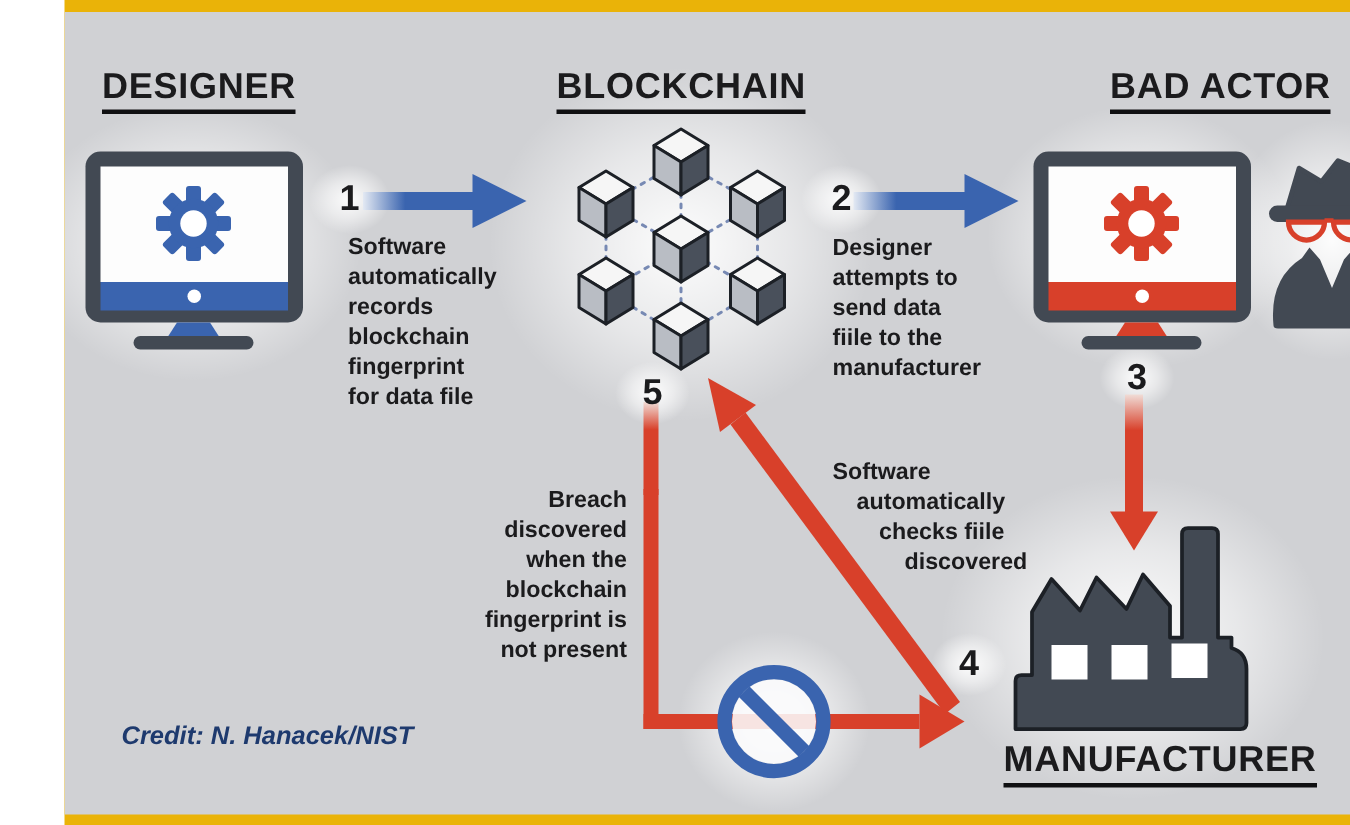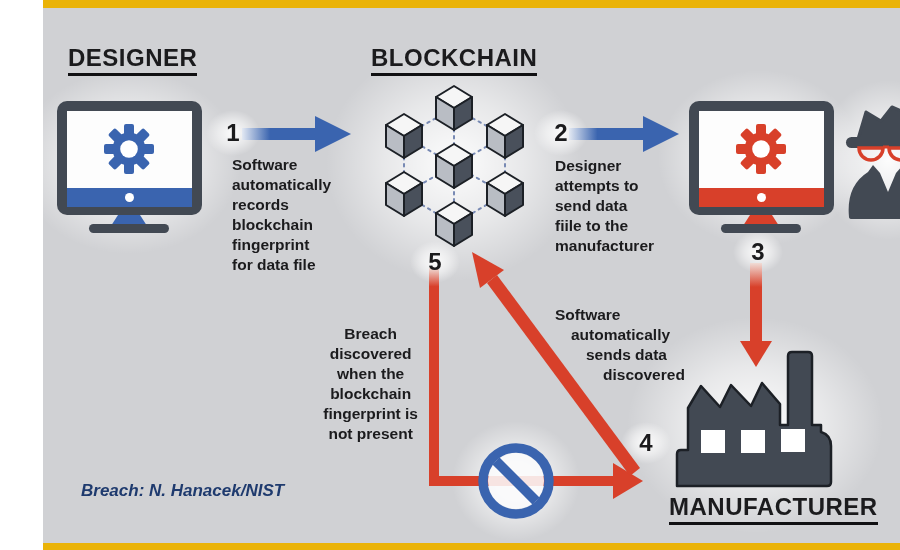--- a/index.html
+++ b/index.html
@@ -11,21 +11,21 @@
   .f-red{fill:var(--red,#d8402a);}
   .f-dark{fill:var(--dark,#424953);}
   .cube-top{fill:var(--cube_top,#f6f6f6);stroke:var(--outline,#1c2026);stroke-width:2;stroke-linejoin:round;}
   .cube-left{fill:var(--cube_left,#b9bdc4);stroke:var(--outline,#1c2026);stroke-width:2;stroke-linejoin:round;}
   .cube-right{fill:var(--cube_right,#49505b);stroke:var(--outline,#1c2026);stroke-width:2;stroke-linejoin:round;}
   .dotted{stroke:var(--dotted,#7789b3);stroke-width:2;stroke-dasharray:2.5 4.5;fill:none;stroke-linecap:round;}
   .h{position:absolute;font-weight:bold;font-size:24px;letter-spacing:.5px;color:var(--ink,#1b1b1d);
      border-bottom:3.5px solid #101012;padding-bottom:2px;line-height:1.1;white-space:nowrap;}
   .num{position:absolute;transform:translate(-50%,-50%);font-weight:bold;font-size:24px;color:var(--ink,#1b1b1d);}
   .t{position:absolute;font-weight:bold;font-size:15.5px;line-height:20px;color:var(--ink,#1b1b1d);white-space:pre-line;}
-  .t-right{text-align:center;}
+  .t-right{text-align:right;}
   .s4{position:absolute;left:505px;top:305px;}
   .s4 .s4line{font-weight:bold;font-size:15.5px;line-height:20px;color:var(--ink,#1b1b1d);white-space:nowrap;}
   .s4 .s4line:nth-child(1){margin-left:7px;}
   .s4 .s4line:nth-child(2){margin-left:23px;}
   .s4 .s4line:nth-child(3){margin-left:38px;}
   .s4 .s4line:nth-child(4){margin-left:55px;}
   .credit{position:absolute;left:38px;top:481px;font-style:italic;font-weight:bold;font-size:17px;
           color:var(--navy,#1e3a6e);white-space:nowrap;}
 </style>
 </head>
@@ -168,20 +168,21 @@
 
     <g>
       <circle cx="473" cy="481" r="28" fill="#fafbfc" opacity="0.88"></circle>
       <line x1="453" y1="461" x2="493" y2="501" stroke="var(--blue,#3a64af)" stroke-width="10"></line>
       <circle cx="473" cy="481" r="33" fill="none" stroke="var(--blue,#3a64af)" stroke-width="9.5"></circle>
     </g>
   </svg>
 
   <div class="h" style="left:25px;top:45px;">DESIGNER</div>
   <div class="h" style="left:328px;top:45px;">BLOCKCHAIN</div>
+  <div class="h" style="left:697px;top:45px;">BAD ACTOR</div>
   <div class="h" style="left:626px;top:494px;">MANUFACTURER</div>
 
   <div class="num" style="left:190px;top:133px;">1</div>
   <div class="num" style="left:518px;top:133px;">2</div>
   <div class="num" style="left:715px;top:252px;">3</div>
   <div class="num" style="left:603px;top:443px;">4</div>
   <div class="num" style="left:392px;top:262px;">5</div>
 
   <div class="t" style="left:189px;top:155px;">Software
 automatically
@@ -196,18 +197,18 @@
 manufacturer</div>
   <div class="t t-right" style="right:525px;top:324px;">Breach
 discovered
 when the
 blockchain
 fingerprint is
 not present</div>
   <div class="s4">
     <div class="s4line">Software</div>
     <div class="s4line">automatically</div>
-    <div class="s4line">sends data</div>
+    <div class="s4line">checks fiile</div>
     <div class="s4line">discovered</div>
   </div>
 
-  <div class="credit">Breach: N. Hanacek/NIST</div>
+  <div class="credit">Credit: N. Hanacek/NIST</div>
 </div>
 
 </body></html>

